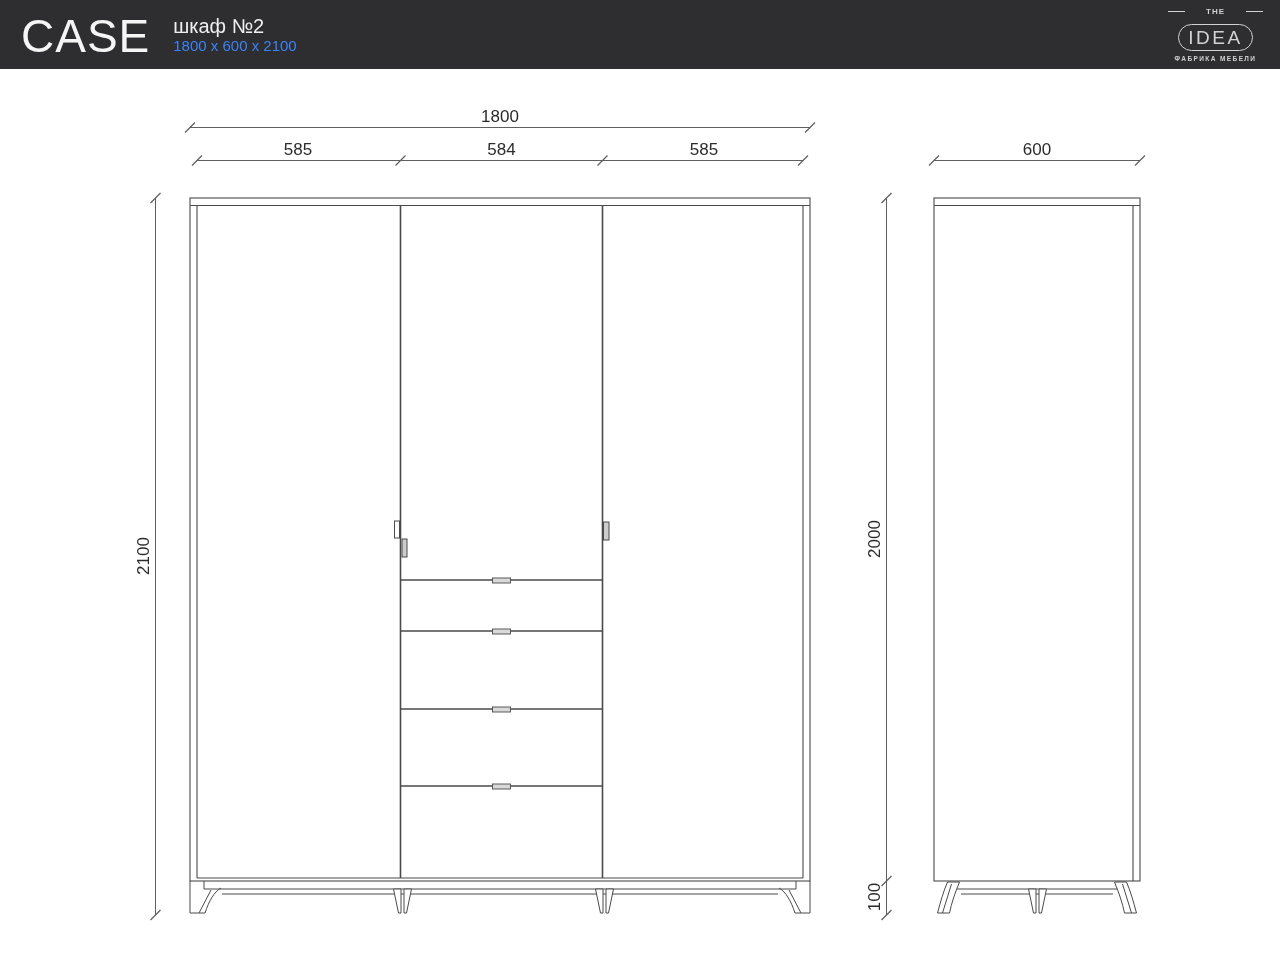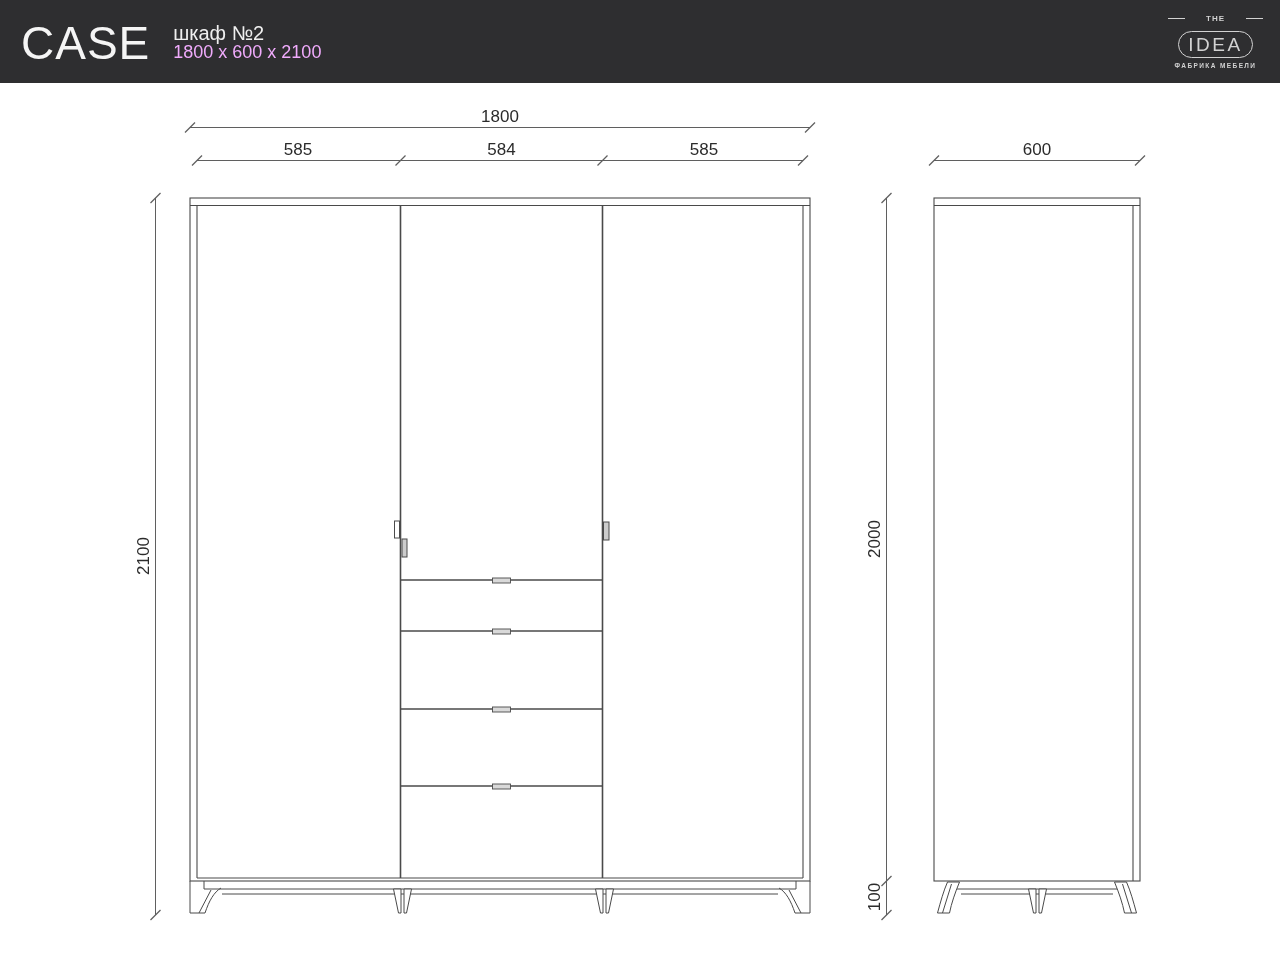--- a/index.html
+++ b/index.html
@@ -8,21 +8,21 @@
     background: #ffffff;
     font-family: "Liberation Sans", sans-serif;
     overflow: hidden;
     position: relative;
   }
 
   
   .header {
     position: relative;
     z-index: 2;
-    height: 83px;
+    height: 69px;
     background: #2e2e30;
     display: flex;
     align-items: center;
     color: #f2f2f2;
   }
   .header-left {
     display: flex;
     align-items: flex-start;
     padding-left: 21px;
     padding-top: 2px;
@@ -39,23 +39,23 @@
     margin-top: 1px;
     display: flex;
     flex-direction: column;
   }
   .product-type {
     font-size: 20px;
     line-height: 22px;
     color: #efefef;
   }
   .product-size {
-    font-size: 18px;
+    font-size: 15px;
     line-height: 17px;
-    color: #f0abfc;
+    color: #3b82f6;
   }
 
   
   .logo {
     margin-left: auto;
     margin-right: 17px;
     display: flex;
     flex-direction: column;
     align-items: center;
     color: #d2d2d2;

